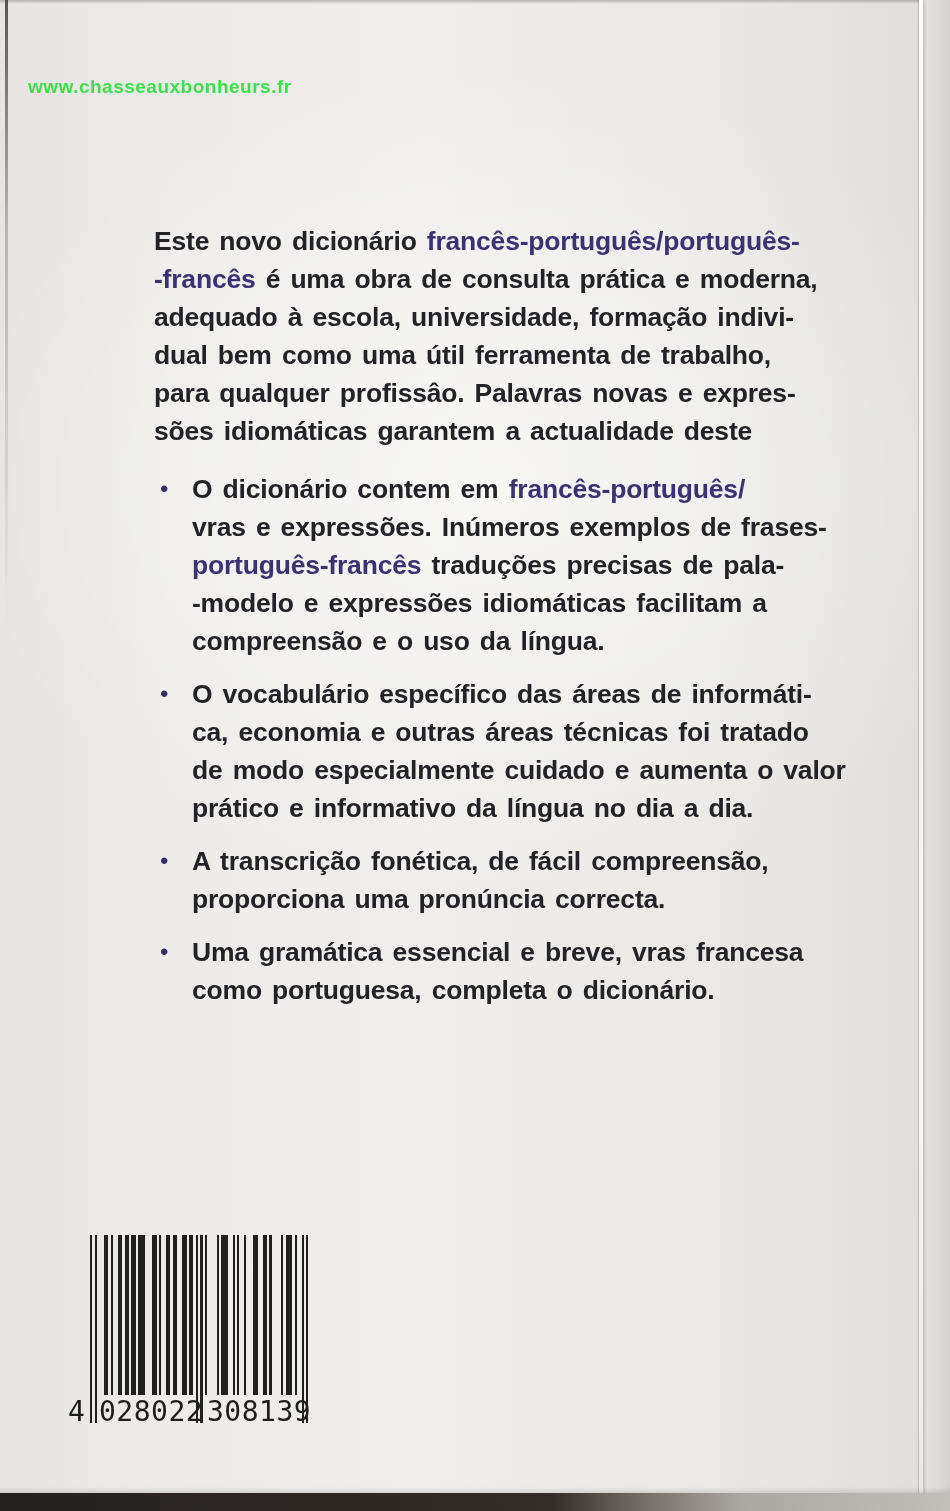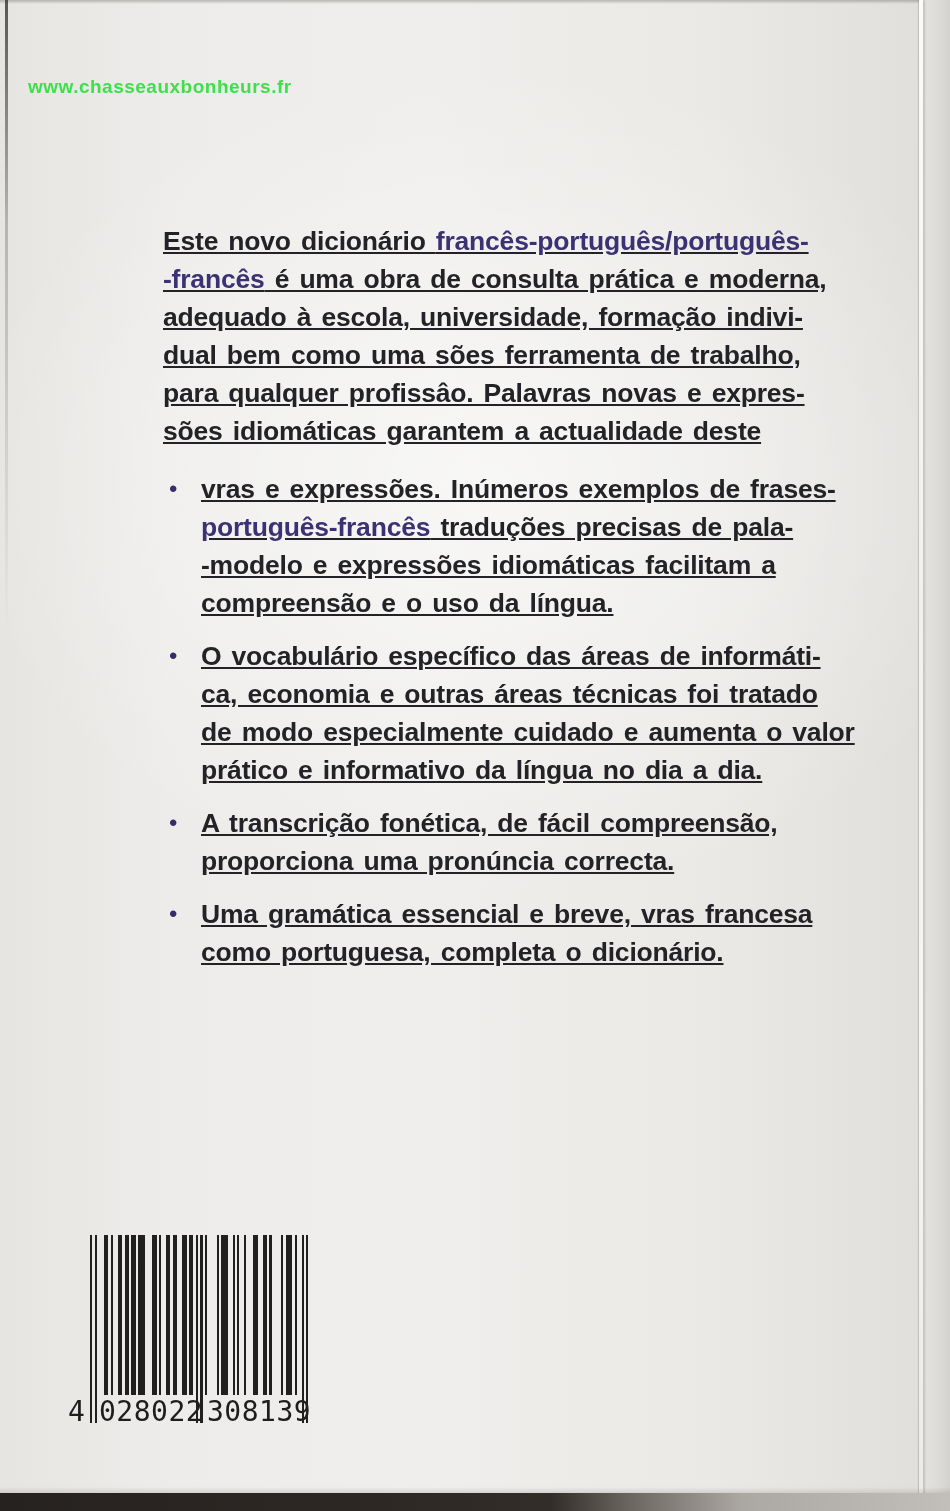--- a/index.html
+++ b/index.html
@@ -28,21 +28,21 @@
       linear-gradient(90deg, #262220 0%, #2d2824 40%, #332d29 58%, #6a645e 66%, #aba7a2 78%, #c2bfbb 100%);}
   .edge-bottom-soft{position:absolute;bottom:14px;left:0;width:100%;height:10px;
     background:linear-gradient(180deg, rgba(90,85,80,0), rgba(90,85,80,.28));}
 
   .watermark{
     position:absolute;left:28px;top:76px;
     font-size:19px;font-weight:700;letter-spacing:.5px;
     color:#3fdf4b;
   }
 
-  .copy{position:absolute;left:163px;top:222px;width:700px;color:#232327;text-decoration:underline;}
+  .copy{position:absolute;left:154px;top:222px;width:700px;color:#232327;}
   .tline{white-space:pre;font-size:26.5px;font-weight:700;line-height:38px;
     letter-spacing:-0.2px;word-spacing:3px;}
   .seg.accent{color:#3b3273;}
 
   .features{list-style:none;margin:20px 0 0 0;padding:0;}
   .features li{position:relative;padding-left:38px;margin-bottom:15px;}
   .bullet-dot{position:absolute;left:6px;top:7px;font-size:24px;line-height:24px;color:#352d68;}
 
   .barcode{position:absolute;left:90px;top:1235px;width:220px;height:190px;}
   .barcode .bar{position:absolute;top:0;background:#20201f;}
@@ -63,27 +63,28 @@
   <div class="crease-right"></div>
   <div class="edge-left"></div>
 
   <div class="watermark">www.chasseauxbonheurs.fr</div>
 
   <div class="copy">
     <div id="intro">
         <div class="tline"><span class="seg">Este novo dicionário </span><span class="seg accent">francês-português/português-</span></div>
         <div class="tline"><span class="seg accent">-francês</span><span class="seg"> é uma obra de consulta prática e moderna,</span></div>
         <div class="tline"><span class="seg">adequado à escola, universidade, formação indivi-</span></div>
-        <div class="tline"><span class="seg">dual bem como uma sões ferramenta de trabalho,</span></div>
+        <div class="tline"><span class="seg">dual bem como uma útil ferramenta de trabalho,</span></div>
         <div class="tline"><span class="seg">para qualquer profissâo. Palavras novas e expres-</span></div>
         <div class="tline"><span class="seg">sões idiomáticas garantem a actualidade deste</span></div>
       </div>
     <ul class="features" id="bullets">
         <li>
           <span class="bullet-dot">•</span>
+          <div class="tline"><span class="seg">O dicionário contem em </span><span class="seg accent">francês-português/</span></div>
           <div class="tline"><span class="seg">vras e expressões. Inúmeros exemplos de frases-</span></div>
           <div class="tline"><span class="seg accent">português-francês</span><span class="seg"> traduções precisas de pala-</span></div>
           <div class="tline"><span class="seg">-modelo e expressões idiomáticas facilitam a</span></div>
           <div class="tline"><span class="seg">compreensão e o uso da língua.</span></div>
         </li>
         <li>
           <span class="bullet-dot">•</span>
           <div class="tline"><span class="seg">O vocabulário específico das áreas de informáti-</span></div>
           <div class="tline"><span class="seg">ca, economia e outras áreas técnicas foi tratado</span></div>
           <div class="tline"><span class="seg">de modo especialmente cuidado e aumenta o valor</span></div>

